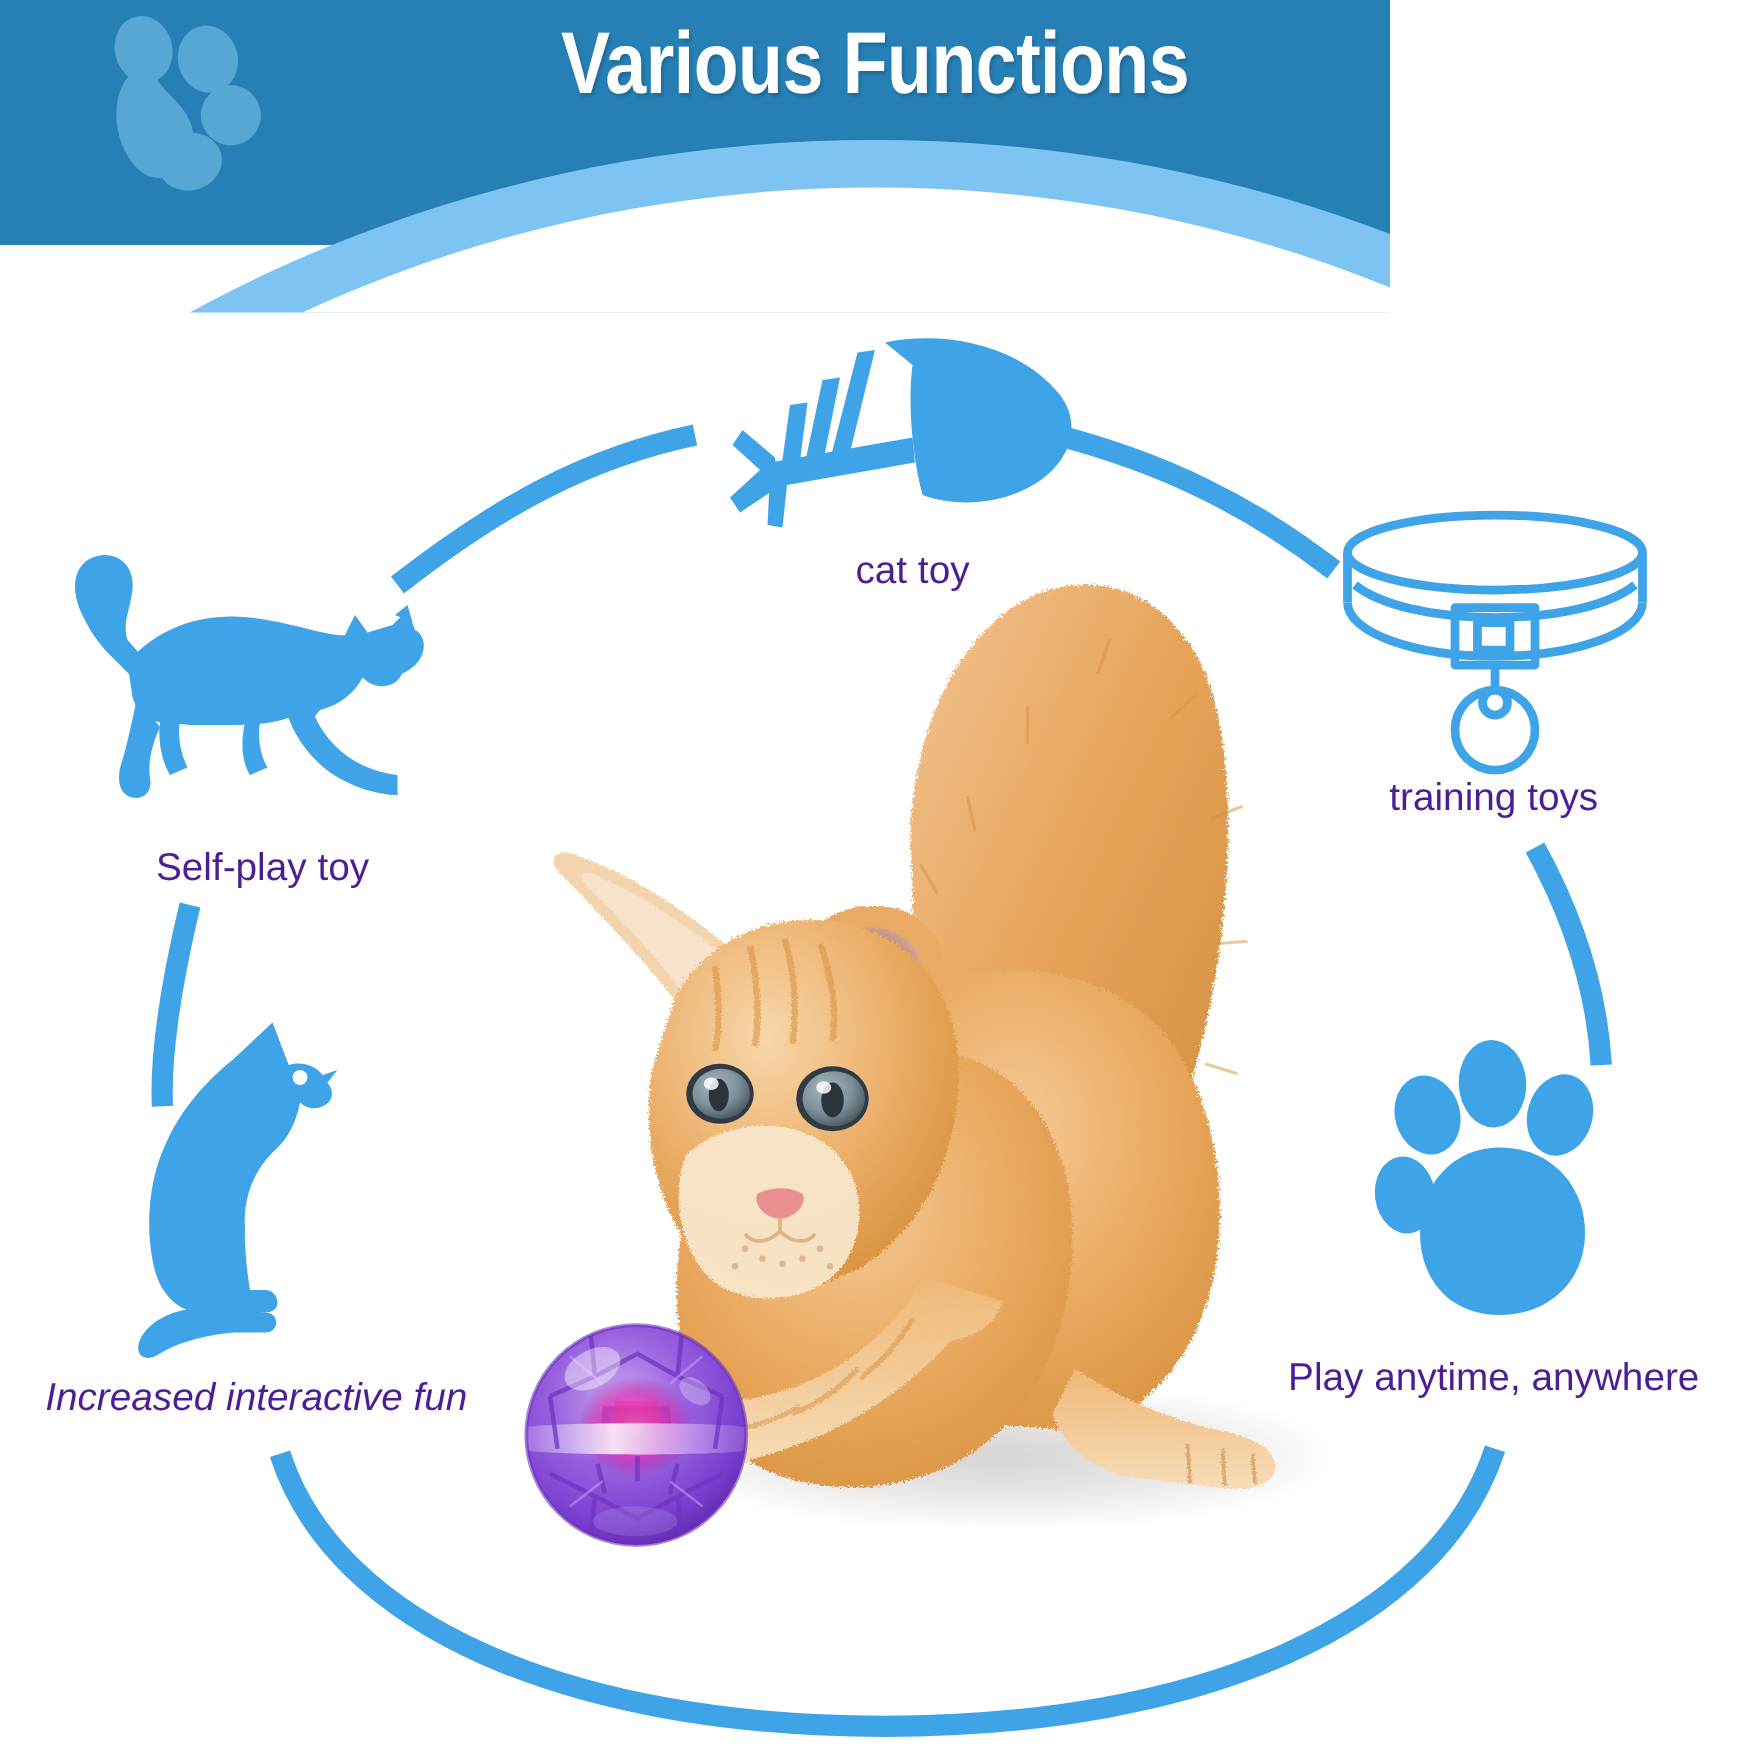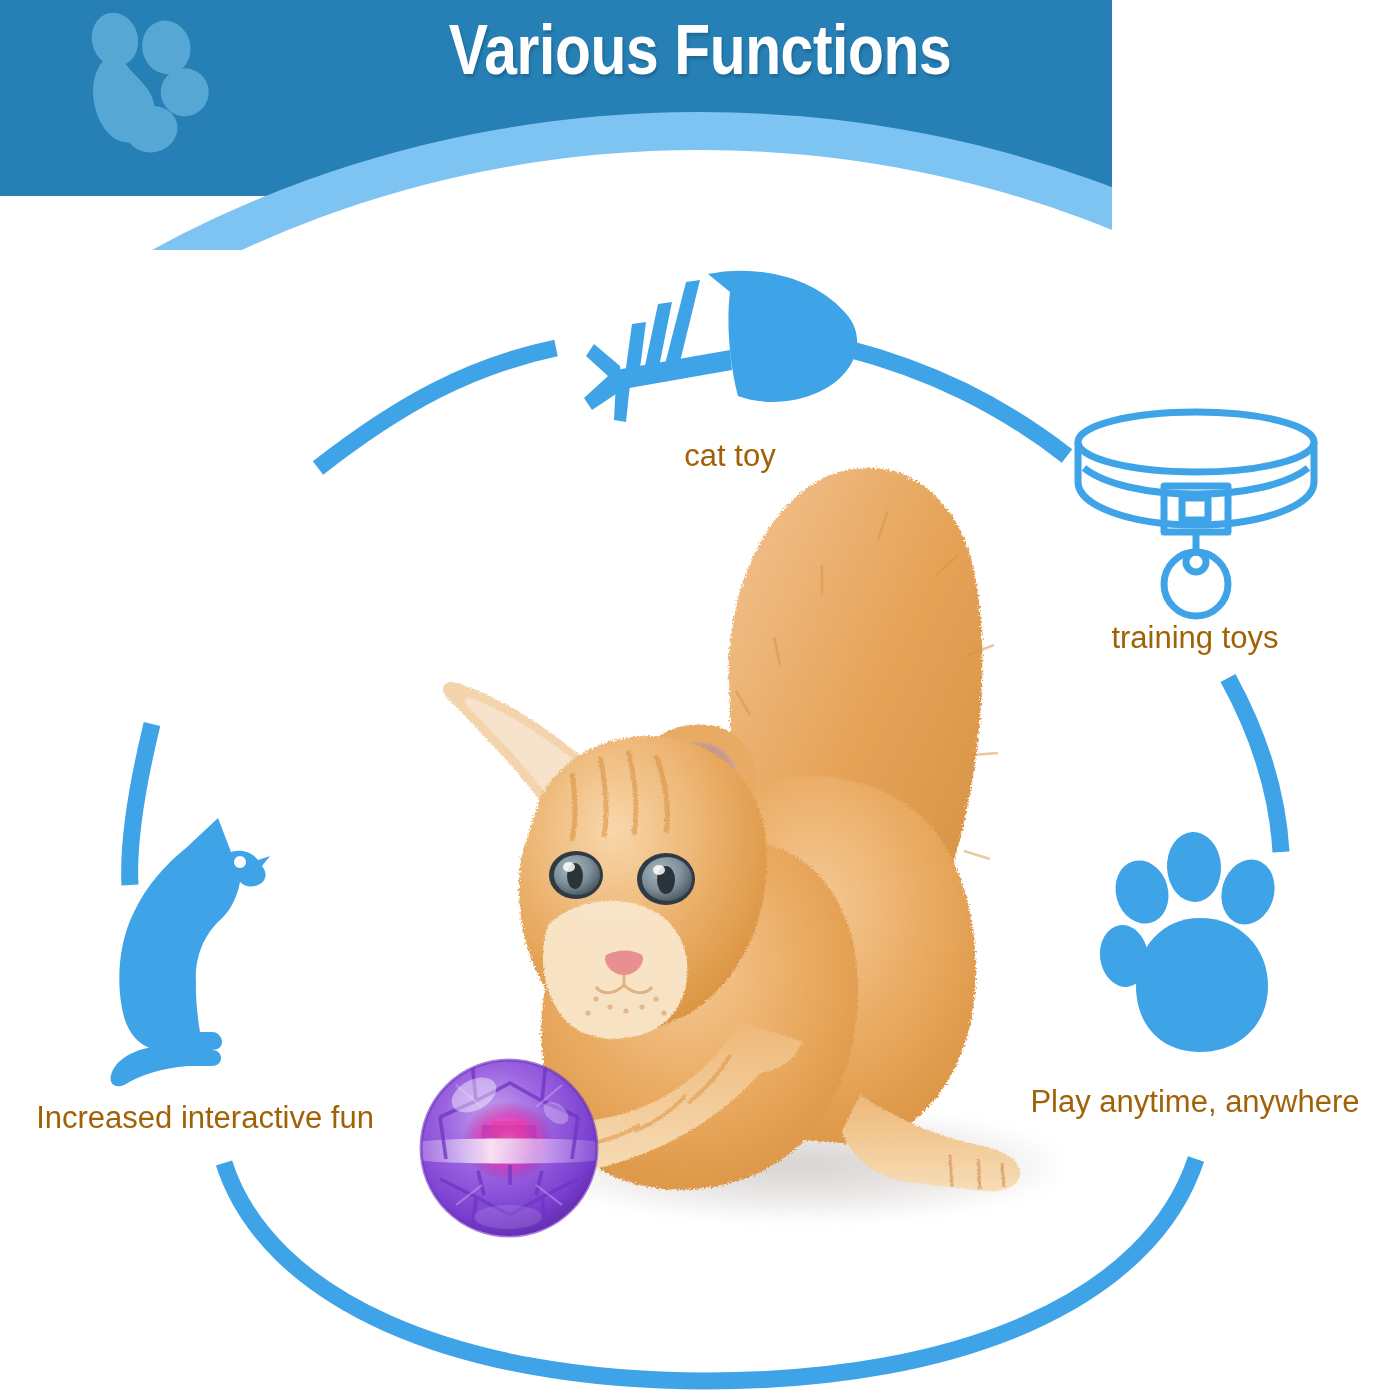--- a/index.html
+++ b/index.html
@@ -73,21 +73,21 @@
     position: absolute;
     z-index: 5;
   }
 
   
   .node {
     position: absolute;
   }
   .node-label {
     position: absolute;
-    color: #a16207;
+    color: #4c1d95;
     font-size: 31px;
     white-space: nowrap;
     text-align: center;
   }
   .node-icon {
     position: absolute;
   }
 
   
   #photo {
@@ -237,21 +237,21 @@
 
           <circle cx="140" cy="164" r="10"></circle>
 
           <circle cx="140" cy="186" r="32"></circle>
         </g>
       </svg>
     </div>
     <div class="node-label" style="left:0; top:222px; width:290px;">training toys</div>
   </div>
 
-  <div class="node" style="left:10px; top:800px; width:390px; height:350px;">
+  <div class="node" style="left:10px; top:800px; width:390px; height:350px;font-style:italic;">
     <div class="node-icon" style="left:90px; top:0;">
       <svg width="200" height="290" viewBox="0 0 200 290">
         <g fill="#3fa3e8">
 
           <path d="M118 18 L131 52 C141 49 152 52 158 60 L170 56 L162 66
                    C167 72 167 80 160 84 C152 89 144 86 140 82
                    C137 98 130 112 118 122 C106 134 98 150 96 170
                    C95 192 97 214 100 232 L112 232 C118 232 122 237 122 242
                    C122 247 118 250 112 250 L62 250
                    C40 250 26 232 22 208 C16 176 20 140 34 112
@@ -263,20 +263,58 @@
                    C40 275 62 268 88 266 L112 266 C118 266 121 262 121 258
                    C121 253 117 250 112 250 Z"></path>
 
           <circle cx="140" cy="62" r="6" fill="#ffffff"></circle>
         </g>
       </svg>
     </div>
     <div class="node-label" style="left:0; top:300px; width:390px;">Increased interactive fun</div>
   </div>
 
+  <div class="node" style="left:40px; top:438px; width:340px; height:290px;">
+    <div class="node-icon" style="left:0; top:0;">
+      <svg width="320" height="225" viewBox="0 0 320 225">
+        <g fill="#3fa3e8">
+
+          <path d="M24 50 C14 24 24 8 42 6 C58 5 68 18 66 34
+                   C64 50 58 60 62 74 L78 92 L66 104 L46 84
+                   C32 68 30 62 24 50 Z"></path>
+
+          <path d="M62 92 C88 62 124 52 160 56 C196 60 222 72 240 70
+                   C252 68 262 72 268 78 L284 74 L278 86
+                   C284 92 284 102 276 108 C266 114 256 110 250 104
+                   C244 116 232 126 216 130 L206 142 L196 134
+                   C184 140 166 142 148 142 L112 142 L92 140
+                   C80 140 70 132 66 120 Z"></path>
+
+          <path d="M236 70 L244 54 L254 68 L274 62 L286 50 L292 66
+                   C300 70 302 82 294 92 C284 104 264 108 248 102
+                   C238 98 232 86 236 70 Z"></path>
+
+          <path d="M276 54 L286 46 L290 60 Z"></path>
+
+          <path d="M70 118 C66 138 62 156 58 170
+                   C52 186 56 198 66 200 C76 202 82 194 80 184
+                   C78 172 82 156 88 144 Z"></path>
+          <path d="M88 138 C86 156 90 172 96 182 L110 176
+                   C104 164 102 150 104 138 Z"></path>
+
+          <path d="M190 134 C196 152 208 168 224 180
+                   C242 192 262 198 278 198 L278 182
+                   C262 180 246 174 234 164 C222 154 214 142 210 130 Z"></path>
+          <path d="M156 140 C152 158 154 172 160 182 L174 176
+                   C168 166 166 152 168 140 Z"></path>
+        </g>
+      </svg>
+    </div>
+    <div class="node-label" style="left:0; top:238px; width:340px;">Self-play toy</div>
+  </div>
 
   <div id="shadow-blob"></div>
 
   <div id="photo">
     <svg width="640" height="760" viewBox="0 0 640 760">
       <defs>
         <radialGradient id="furBody" cx="45%" cy="35%" r="75%">
           <stop offset="0%" stop-color="#f5c995"></stop>
           <stop offset="55%" stop-color="#e9a95f"></stop>
           <stop offset="100%" stop-color="#d8913f"></stop>

